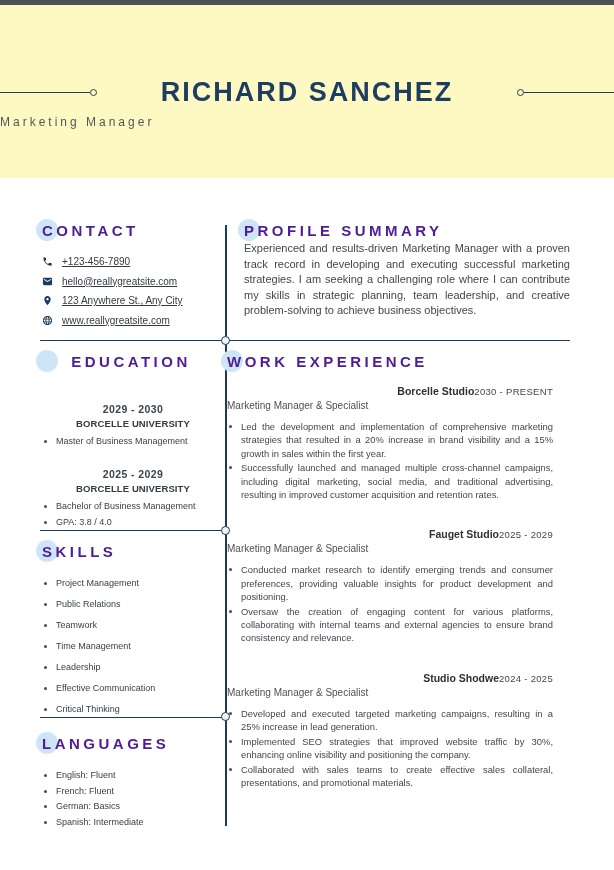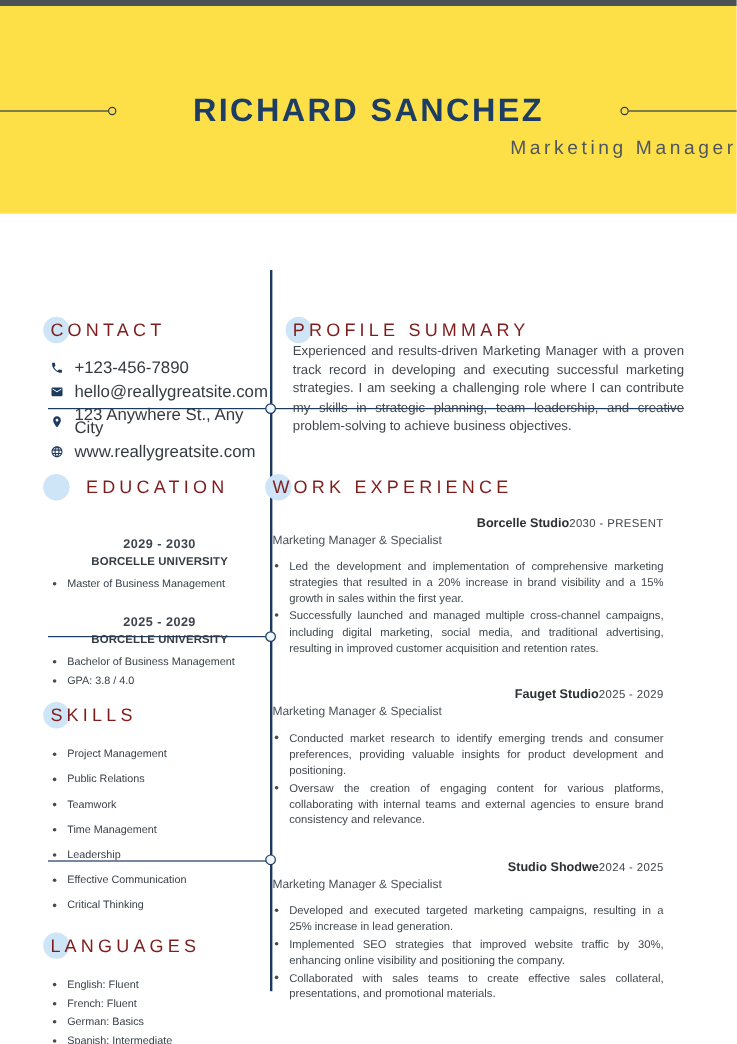--- a/index.html
+++ b/index.html
@@ -4,64 +4,64 @@
 <style>
   * { margin:0; padding:0; box-sizing:border-box; }
   html,body { width:614px; height:870px; overflow:hidden; }
   body { font-family:"Liberation Sans", sans-serif; background:#ffffff; }
   #page { position:relative; width:614px; height:870px; background:#ffffff; }
 
   
   .topbar { position:absolute; top:0; left:0; width:614px; height:5px; background:#4b5157; }
 
   
-  .hero { position:absolute; top:5px; left:0; width:614px; height:173px; background:#fde047; }
+  .hero { position:absolute; top:5px; left:0; width:614px; height:173px; background:#fef9c3; }
   .hero-name { position:absolute; top:72px; left:0; width:100%; text-align:center;
     font-size:27px; font-weight:700; letter-spacing:2px; color:#1d3d63; }
-  .hero-title { position:absolute; top:110px; left:0; width:100%; text-align:right;
-    font-size:16px; letter-spacing:3px; color:#4f565e; }
+  .hero-title { position:absolute; top:110px; left:0; width:100%; text-align:left;
+    font-size:12px; letter-spacing:3px; color:#4f565e; }
   .decor { position:absolute; top:84px; display:flex; align-items:center; }
   .decor-left { left:0; }
   .decor-right { right:0; flex-direction:row-reverse; }
   .decor .dline { width:90px; height:1.5px; background:#2c3b4d; }
   .decor .dcircle { width:7px; height:7px; border:1.3px solid #2c3b4d; border-radius:50%; background:transparent; }
 
   
   .vdivider { position:absolute; left:225px; top:225px; width:1.6px; height:601px; background:#1c3a5e; }
   .hsep { position:absolute; height:1.2px; background:#1c3a5e; }
   .hsep-a { left:40px; top:340px; width:530px; }
   .hsep-b { left:40px; top:530px; width:186px; }
   .hsep-c { left:40px; top:717px; width:186px; }
   .node { position:absolute; width:9px; height:9px; border:1.4px solid #1c3a5e; border-radius:50%; background:#eef5fc; }
   .node-a { left:221px; top:336px; }
   .node-b { left:221px; top:526px; }
   .node-c { left:221px; top:712px; }
 
   
-  .sec-h { position:relative; font-size:15px; font-weight:400; letter-spacing:3.5px;
-    color:#7f1d1d; line-height:20px; white-space:nowrap;margin-top:45px; }
+  .sec-h { position:relative; font-size:15px; font-weight:700; letter-spacing:3.5px;
+    color:#4c1d95; line-height:20px; white-space:nowrap; }
   .sec-h .accent { position:absolute; left:-6px; top:-2px; width:22px; height:22px;
     border-radius:50%; background:#cde5f7; }
   .sec-h .txt { position:relative; }
 
   
   .sec { position:absolute; }
   .sec-contact   { left:42px; top:221px; width:178px; }
   .sec-education { left:42px; top:352px; width:178px;text-align:center; }
   .sec-skills    { left:42px; top:542px; width:178px; }
   .sec-languages { left:42px; top:734px; width:178px; }
   .sec-profile   { left:244px; top:221px; width:326px; }
   .sec-exper     { left:227px; top:352px; width:326px; }
 
   
   .contact-list { margin-top:15px; }
   .contact-item { display:flex; align-items:center; margin-bottom:8.5px; }
   .cicon { width:11px; height:11px; flex:0 0 11px; margin-right:9px; }
   .cicon svg { width:11px; height:11px; fill:#1d3a5f; display:block; }
-  .contact-text { font-size:14px; color:#343b42; line-height:11px; }
+  .contact-text { font-size:10px; color:#343b42; line-height:11px;text-decoration:underline; }
 
   
   .b-row { display:flex; align-items:flex-start; }
   .b-dot { width:3px; height:3px; border-radius:50%; background:#4a4a4a; margin:4px 9px 0 2px; flex:0 0 3px; }
 
   
   .edu-entry { margin-top:31px; }
   .edu-entry + .edu-entry { margin-top:21px; }
   .edu-dates { font-size:10.5px; font-weight:700; color:#3b444d; padding-left:4px; letter-spacing:0.4px; }
   .edu-school { font-size:9.5px; font-weight:700; color:#333b43; padding-left:4px; margin-top:3px; letter-spacing:0.1px; }

